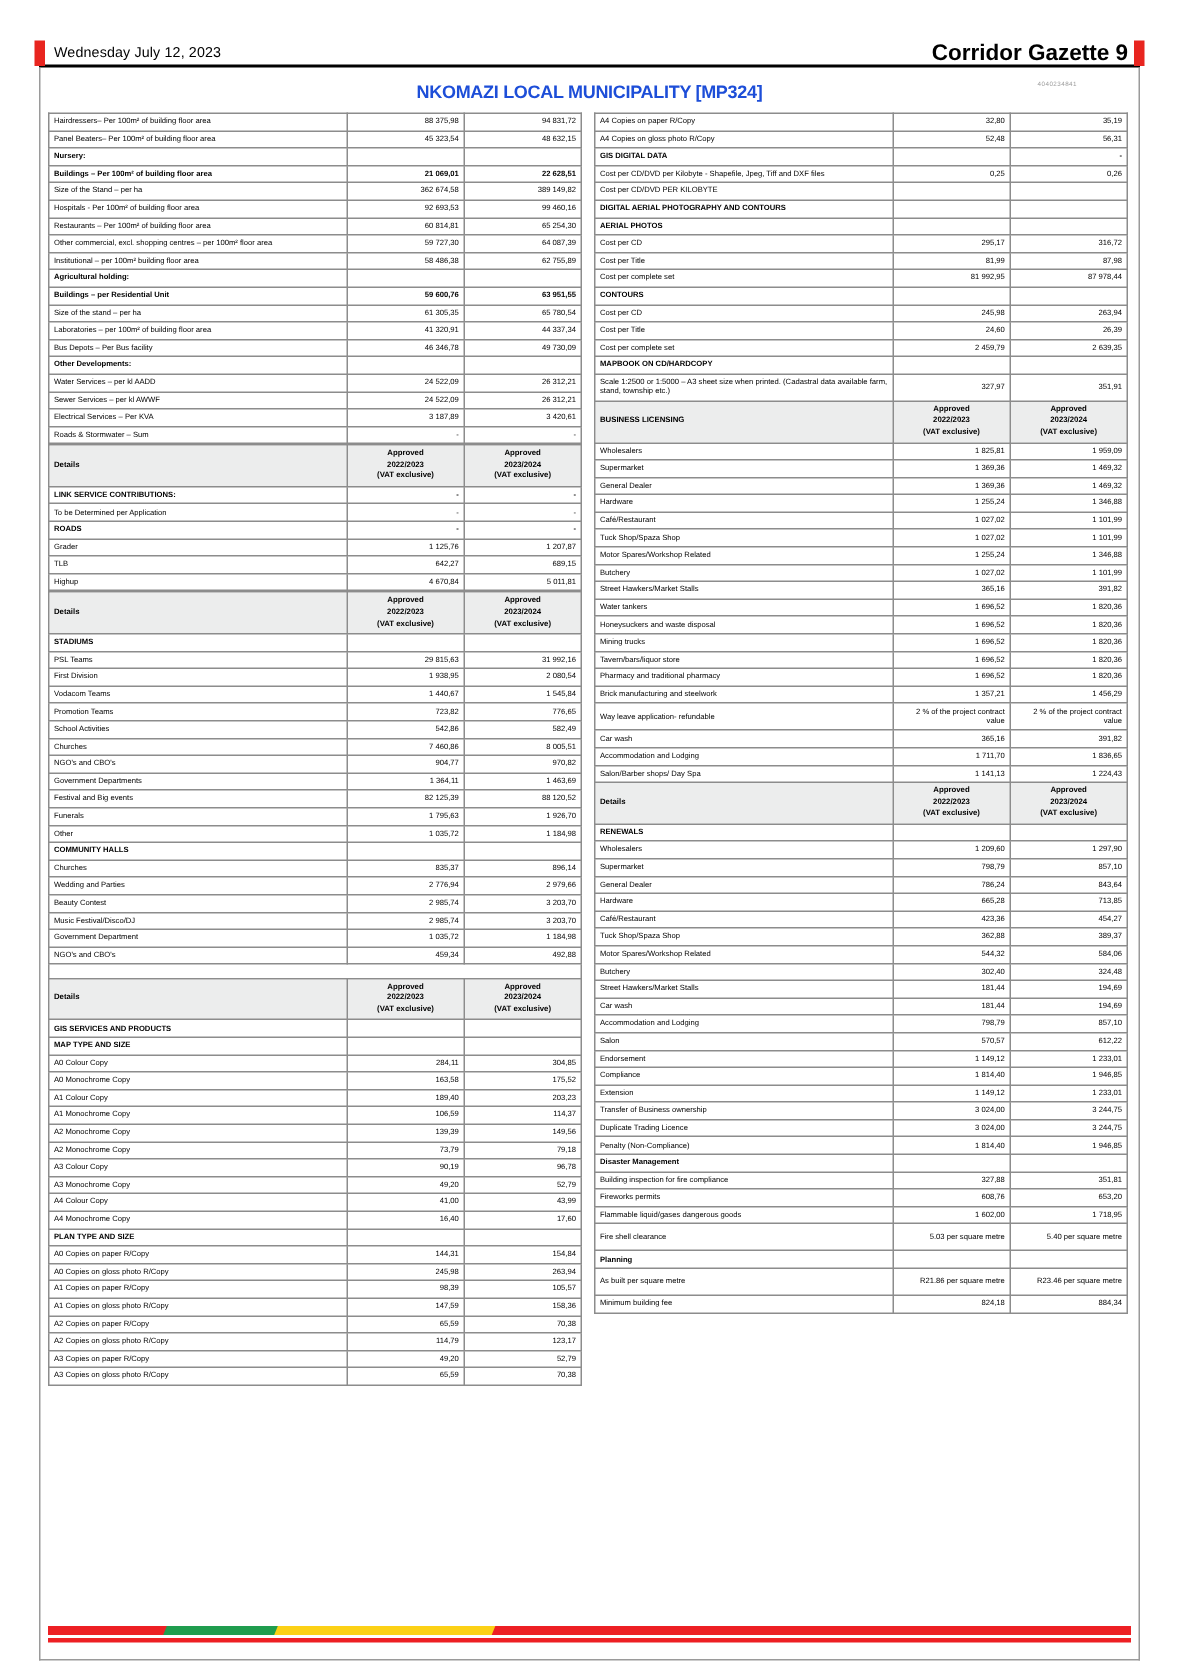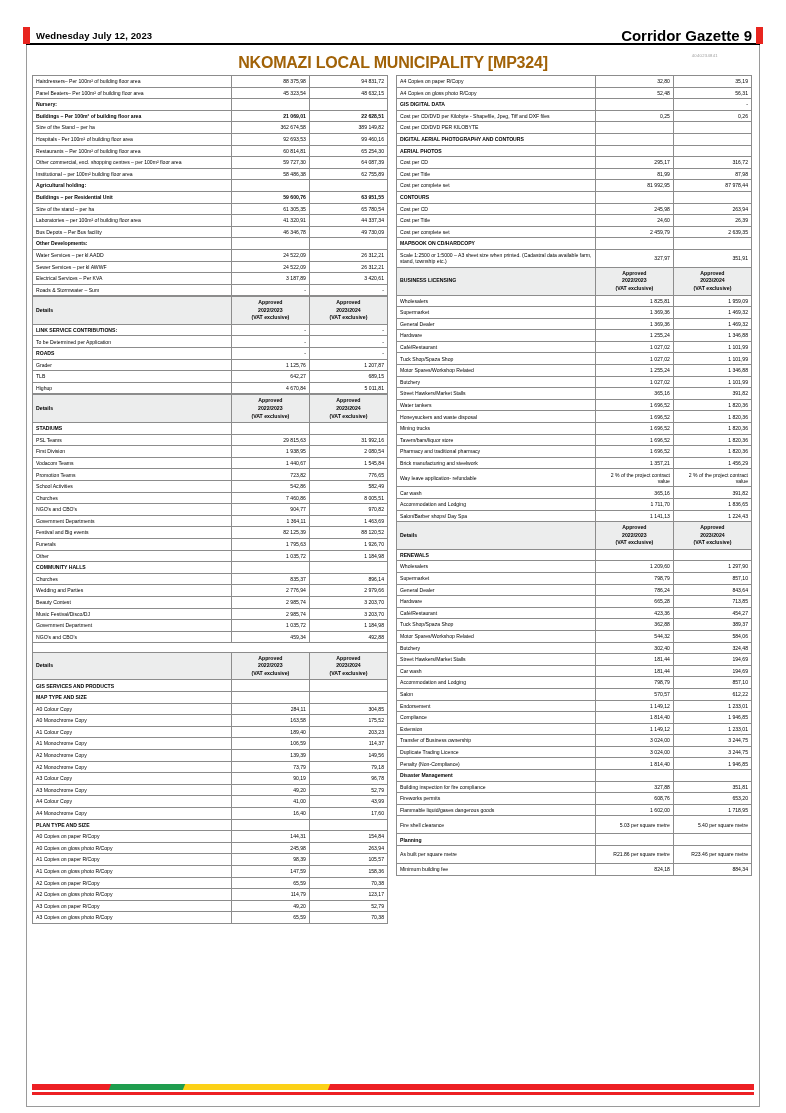--- a/index.html
+++ b/index.html
@@ -29,42 +29,42 @@
   }
   .mast-tab-l {
     position: absolute; left: -3px; top: -1px;
     width: 7px; height: 17px; background: #e8251f;
   }
   .mast-tab-r {
     position: absolute; right: -3px; top: -1px;
     width: 7px; height: 17px; background: #e8251f;
   }
   .mast-date {
-    font-size: 9.5px; font-weight: bold; padding-left: 10px;
+    font-size: 9.5px; font-weight: normal; padding-left: 10px;
     letter-spacing: 0.1px;
   }
   .mast-title {
     font-size: 15px; font-weight: bold; padding-right: 8px;
   }
 
   
   .frame {
     border: 1px solid #9a9a9a;
     border-top: none;
     height: 1062px;
     padding: 4px 5px 0 5px;
     position: relative;
   }
 
   .doc-title-row { position: relative; height: 26px; }
   .doc-title {
     text-align: center;
-    font-size: 16px;
+    font-size: 12px;
     font-weight: bold;
-    color: #a16207;
+    color: #1d4ed8;
     letter-spacing: -0.2px;
     padding-top: 5px;
   }
   .watermark {
     position: absolute;
     right: 36px; top: 4px;
     font-size: 4.2px;
     color: #9c9c9c;
     letter-spacing: 0.3px;
     white-space: nowrap;

